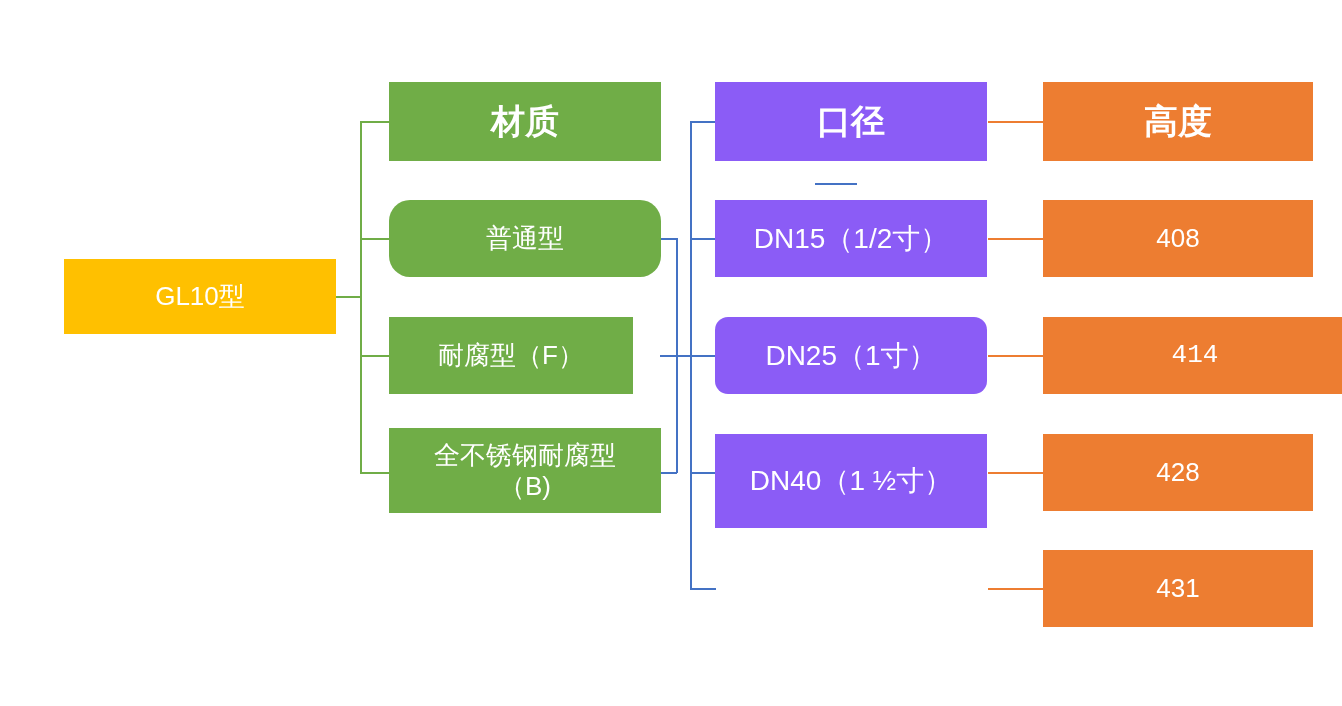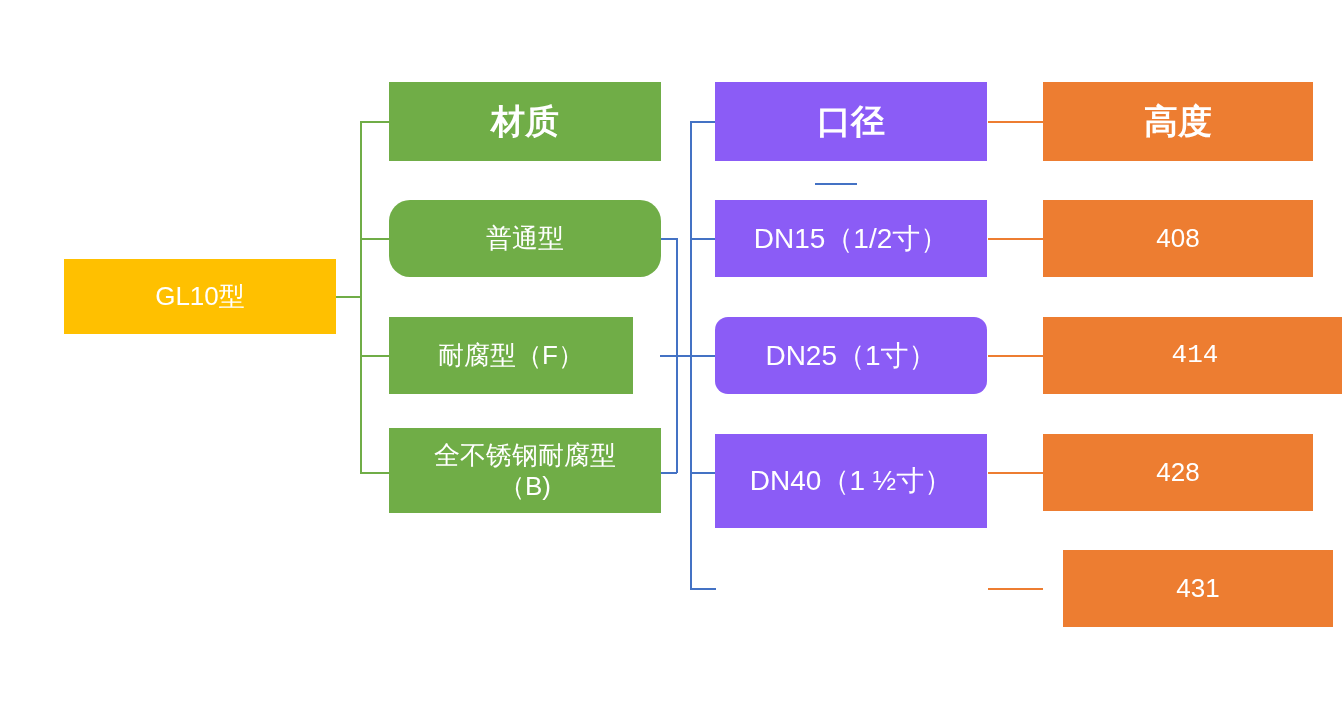--- a/index.html
+++ b/index.html
@@ -112,15 +112,15 @@
 
   <div class="node node-blue node-header" style="left:715px; top:82px; width:272px; height:79px;">口径</div>
   <div class="node node-blue" style="left:715px; top:200px; width:272px; height:77px;">DN15（1/2寸）</div>
   <div class="node node-blue" style="left:715px; top:317px; width:272px; height:77px;border-radius:13px;">DN25（1寸）</div>
   <div class="node node-blue" style="left:715px; top:434px; width:272px; height:94px;text-align:right;">DN40（1 ½寸）</div>
 
   <div class="node node-orange node-header" style="left:1043px; top:82px; width:270px; height:79px;">高度</div>
   <div class="node node-orange" style="left:1043px; top:200px; width:270px; height:77px;">408</div>
   <div class="node node-orange" style="left:1043px; top:317px; width:304px; height:77px;font-family:Liberation Mono, monospace;">414</div>
   <div class="node node-orange" style="left:1043px; top:434px; width:270px; height:77px;">428</div>
-  <div class="node node-orange" style="left:1043px; top:550px; width:270px; height:77px;margin-left:20px;">431</div>
+  <div class="node node-orange" style="left:1043px; top:550px; width:270px; height:77px;">431</div>
 
 </div>
 
 </body></html>

